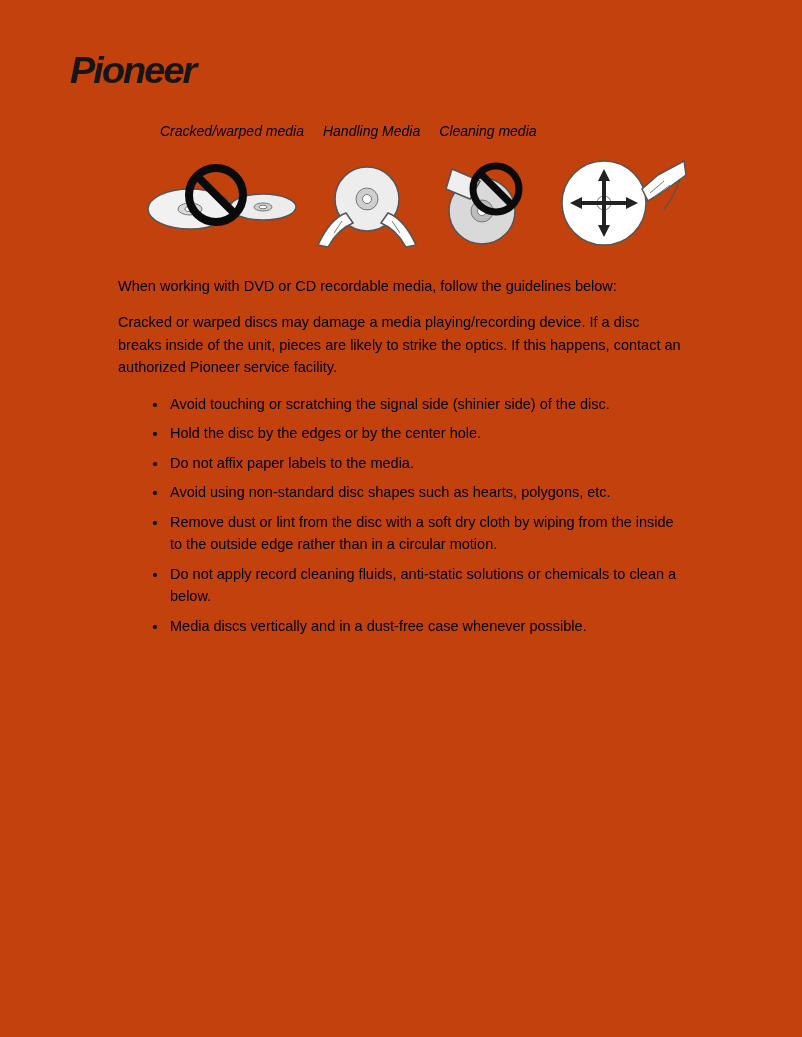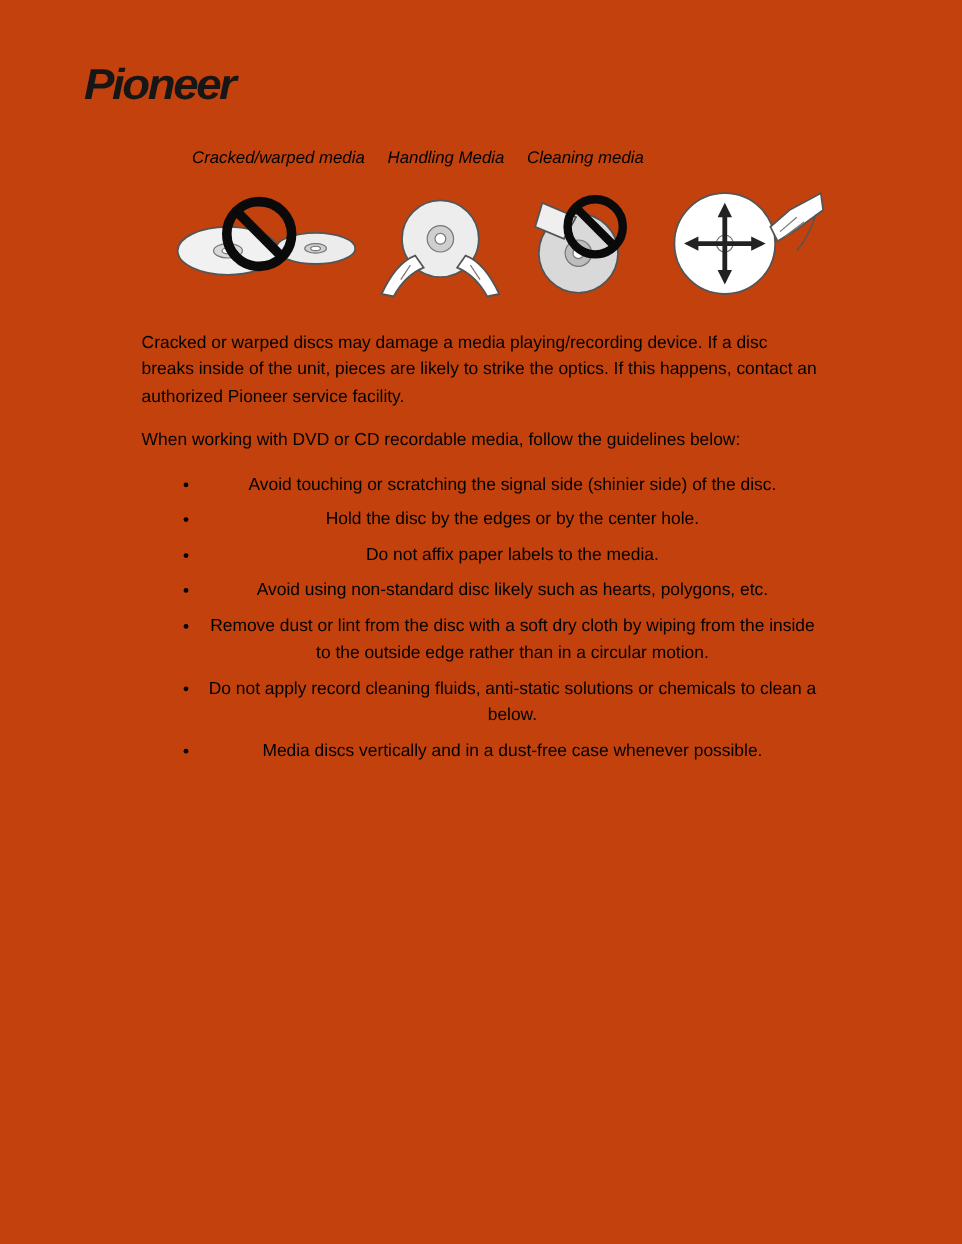--- a/index.html
+++ b/index.html
@@ -77,21 +77,20 @@
   .content p { margin: 0 0 14px 0; }
   ul.guidelines {
     margin: 4px 0 0 0;
     padding-left: 50px;
     list-style: disc;
   }
   ul.guidelines li {
     margin-bottom: 7px;
     padding-left: 2px;
     max-width: 520px;
-    text-align: center;
   }
 </style>
 </head>
 <body>
 
 <div class="page">
 
   <div class="logo-row">
     <span class="brand">Pioneer</span>
   </div>
@@ -149,27 +148,27 @@
 
       <path d="M138,12 L112,26 L96,40 L102,52 L118,42 L140,26 Z" fill="#ffffff" stroke="#555" stroke-width="1.5"></path>
       <line x1="104" y1="44" x2="118" y2="32" stroke="#777" stroke-width="1"></line>
       <line x1="108" y1="48" x2="124" y2="36" stroke="#777" stroke-width="1"></line>
       <path d="M134,30 Q128,48 118,60" fill="none" stroke="#555" stroke-width="1.2"></path>
     </svg>
 
   </div>
 
   <div class="content">
+    <p>When working with DVD or CD recordable media, follow the guidelines below:</p>
     <p>Cracked or warped discs may damage a media playing/recording device.  If a disc breaks inside of the unit, pieces are likely to strike the optics.  If this happens, contact an authorized Pioneer service facility.</p>
-    <p>When working with DVD or CD recordable media, follow the guidelines below:</p>
 
     <ul class="guidelines">
       <li>Avoid touching or scratching the signal side (shinier side) of the disc.</li>
       <li>Hold the disc by the edges or by the center hole.</li>
       <li>Do not affix paper labels to the media.</li>
-      <li>Avoid using non-standard disc likely such as hearts, polygons, etc.</li>
+      <li>Avoid using non-standard disc shapes such as hearts, polygons, etc.</li>
       <li>Remove dust or lint from the disc with a soft dry cloth by wiping from the inside to the outside edge rather than in a circular motion.</li>
       <li>Do not apply record cleaning fluids, anti-static solutions or chemicals to clean a below.</li>
       <li>Media discs vertically and in a dust-free case whenever possible.</li>
     </ul>
   </div>
 
 </div>
 
 </body></html>

